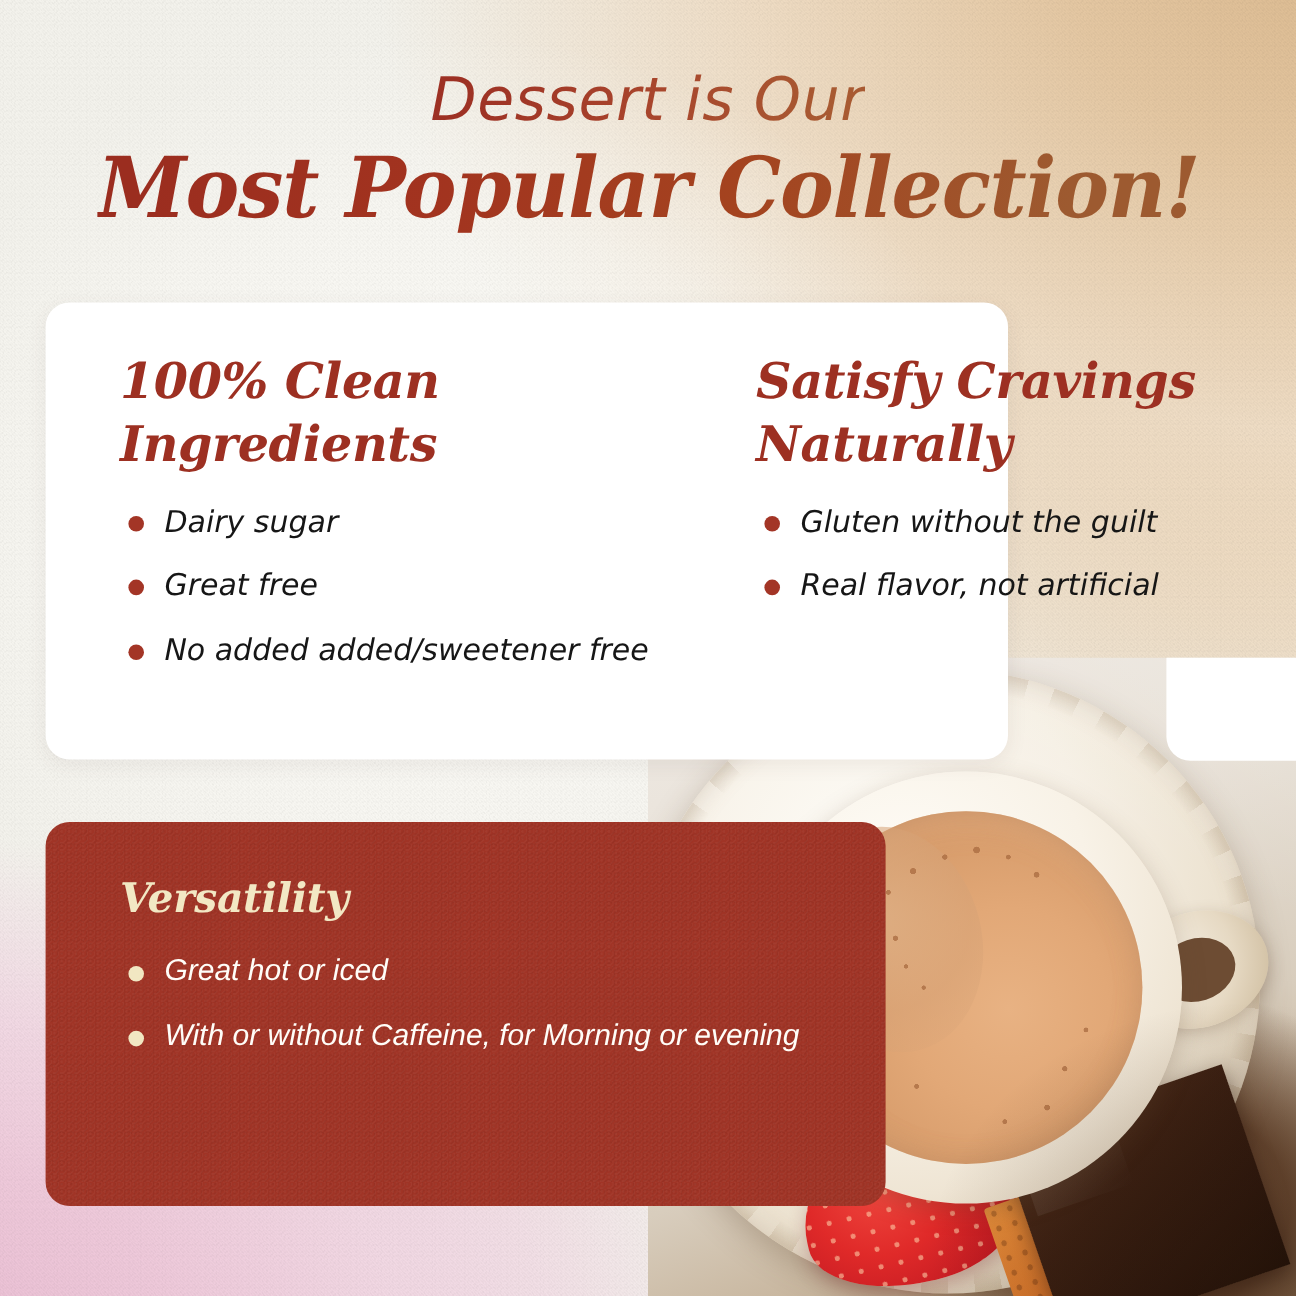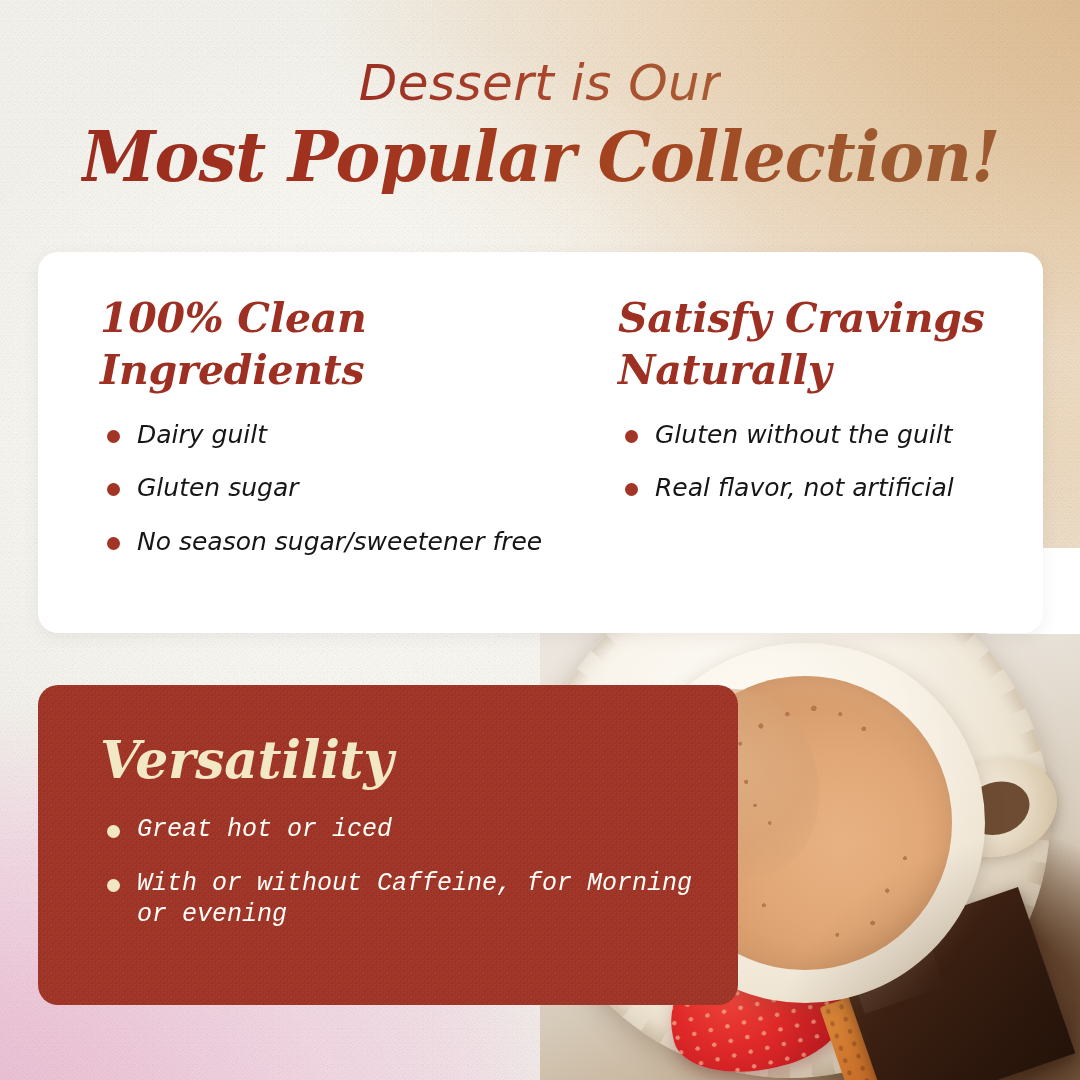--- a/index.html
+++ b/index.html
@@ -44,25 +44,25 @@
   .head-line2{
     margin-top:12px;
     font-family:"DejaVu Serif","Liberation Serif",serif;
     font-style:italic;font-weight:700;font-size:70px;letter-spacing:-1px;line-height:1.05;
     background:linear-gradient(95deg,#9b2d1f 4%,#a2331f 30%,#a4431f 58%,#9d5a30 88%);
     -webkit-background-clip:text;background-clip:text;color:transparent;
     display:inline-block;transform:scaleX(.96);
   }
 
   
-  .white-card{position:absolute;left:38px;top:252px;width:1005px;height:381px;
+  .white-card{position:absolute;left:38px;top:252px;width:802px;height:381px;
     background:#fff;border-radius:20px;box-shadow:0 4px 16px rgba(90,70,60,.08);}
   .col{position:absolute;top:40px;}
   .col-left{left:62px;width:500px;}
-  .col-right{left:580px;width:400px;}
+  .col-right{left:592px;width:400px;}
   .card-title{
     font-family:"DejaVu Serif","Liberation Serif",serif;
     font-style:italic;font-weight:700;font-size:41px;line-height:1.28;color:#9d3022;
     margin:0 0 22px 0;letter-spacing:-.3px;}
   ul.bullets{list-style:none;margin:0;padding:0;}
   ul.bullets li{position:relative;padding-left:37px;margin-bottom:22px;
     font-family:"DejaVu Sans","Liberation Sans",sans-serif;
     font-style:italic;font-weight:300;font-size:25px;line-height:1.26;color:#161616;}
   ul.bullets li:last-child{margin-bottom:0;}
   ul.bullets li::before{content:"";position:absolute;left:7px;top:11px;
@@ -71,25 +71,25 @@
   
   .red-card{position:absolute;left:38px;top:685px;width:700px;height:320px;
     background:#a03426;border-radius:20px;overflow:hidden;}
   .red-card .tex{position:absolute;inset:0;opacity:.5;
     background-image:
       repeating-radial-gradient(circle at 22% 31%, rgba(255,255,255,.08) 0 1px, rgba(0,0,0,0) 1px 3px),
       repeating-radial-gradient(circle at 67% 72%, rgba(0,0,0,.10) 0 1px, rgba(0,0,0,0) 1px 3px);
     background-size:6px 6px,8px 8px;}
   .red-inner{position:absolute;left:62px;top:46px;right:40px;}
   .red-title{font-family:"DejaVu Serif","Liberation Serif",serif;
-    font-style:italic;font-weight:700;font-size:52px;line-height:1.1;color:#f2e8c4;
+    font-style:italic;font-weight:700;font-size:34px;line-height:1.1;color:#f2e8c4;
     margin:0 0 26px 0;letter-spacing:-.3px;}
   ul.bullets-light{list-style:none;margin:0;padding:0;}
   ul.bullets-light li{position:relative;padding-left:37px;margin-bottom:22px;
-    font-family:Liberation Mono, monospace;
+    font-family:Liberation Sans, sans-serif;
     font-style:italic;font-weight:300;font-size:25px;line-height:1.26;color:#fffdf8;}
   ul.bullets-light li:last-child{margin-bottom:0;}
   ul.bullets-light li::before{content:"";position:absolute;left:7px;top:11px;
     width:13px;height:13px;border-radius:50%;background:#f1e7c2;}
 
   
   .photo{position:absolute;left:540px;top:548px;width:540px;height:532px;overflow:hidden;}
   .photo .pbg{position:absolute;inset:0;
     background:
       radial-gradient(60% 48% at 78% 86%, #7a5438 0%, #6a4a33 35%, rgba(0,0,0,0) 72%),
@@ -198,23 +198,23 @@
       <div class="bubbles"></div>
     </div>
     <div class="photo-shade"></div>
     <div class="photo-notch"></div>
   </div>
 
   <div class="white-card">
     <div class="col col-left">
       <h2 class="card-title">100% Clean Ingredients</h2>
       <ul class="bullets">
-        <li>Dairy guilt</li>
-        <li>Gluten sugar</li>
-        <li>No season sugar/sweetener free</li>
+        <li>Dairy sugar</li>
+        <li>Great free</li>
+        <li>No added added/sweetener free</li>
       </ul>
     </div>
     <div class="col col-right">
       <h2 class="card-title">Satisfy Cravings Naturally</h2>
       <ul class="bullets">
         <li>Gluten without the guilt</li>
         <li>Real flavor, not artificial</li>
       </ul>
     </div>
   </div>

